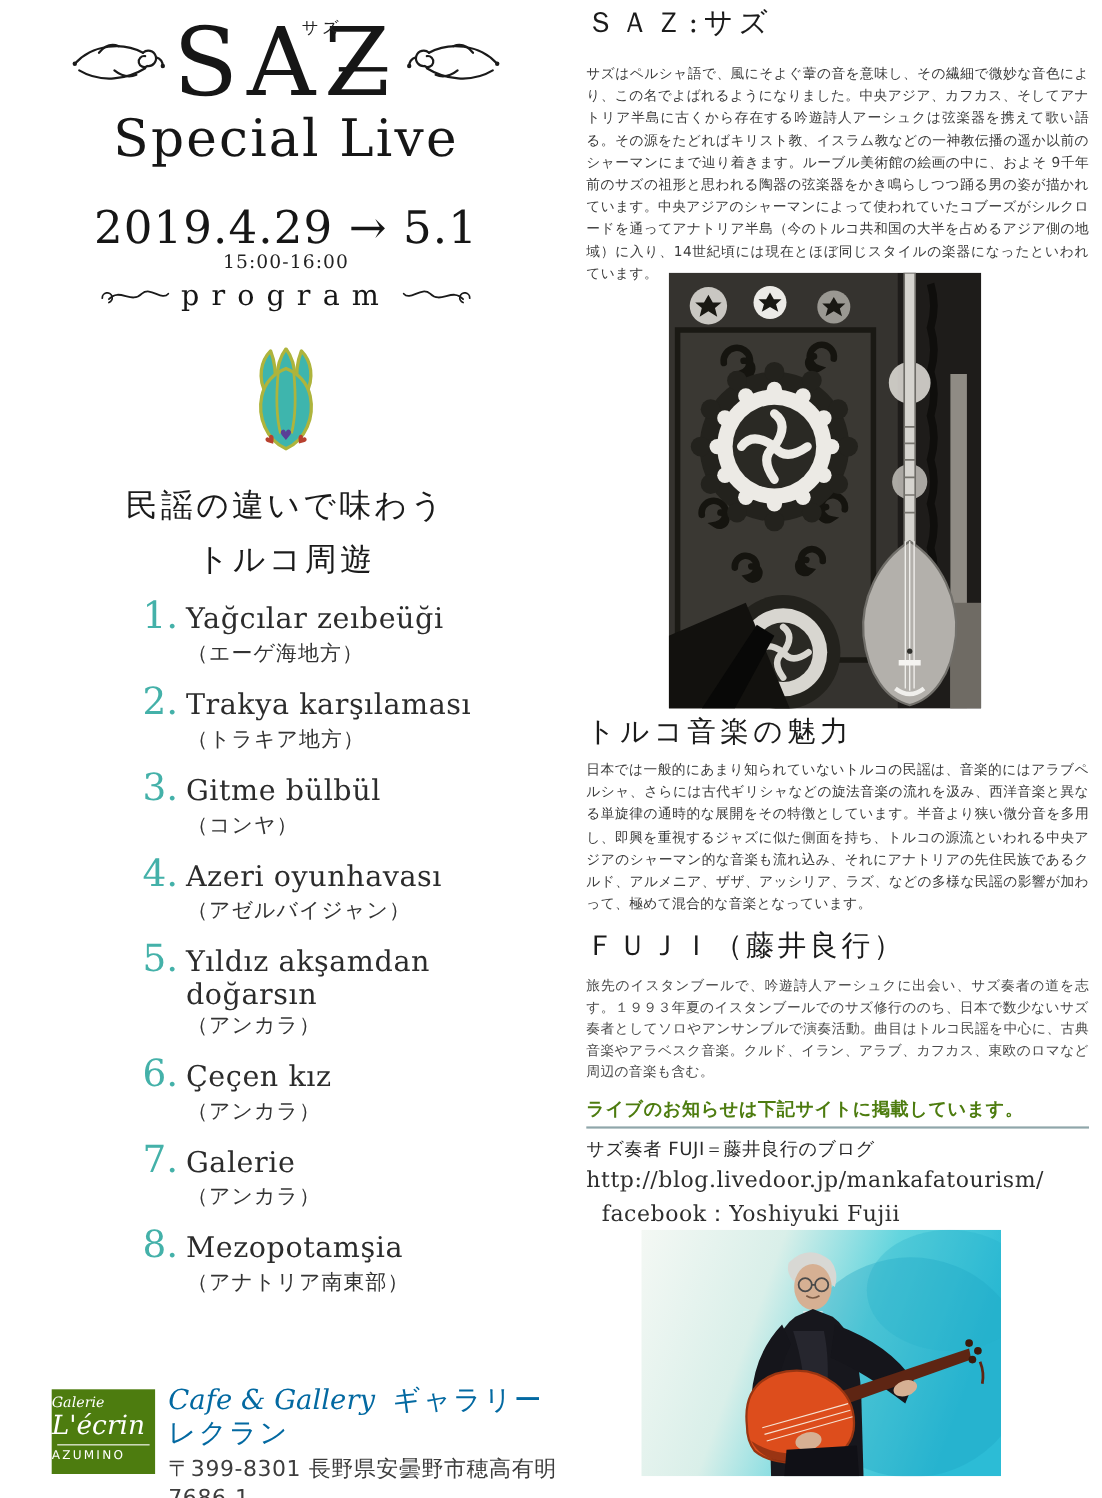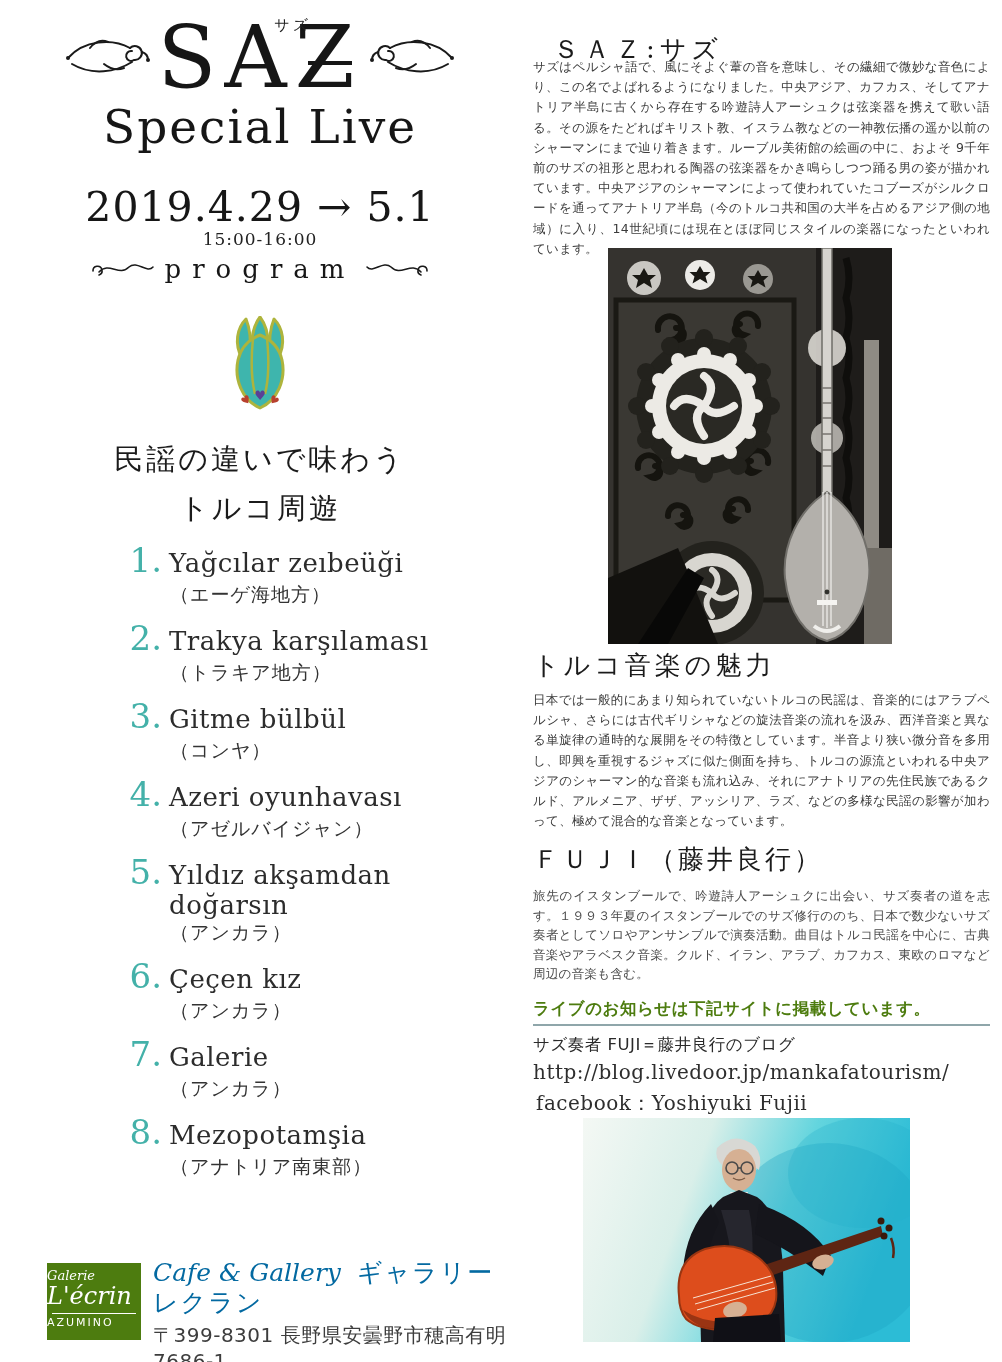--- a/index.html
+++ b/index.html
@@ -52,37 +52,37 @@
   .venue-text{margin-left:106px;}
   .vt-name{font-size:25px;color:#0369a1;line-height:30px;}
   .vt-name-en{font-style:italic;}
   .vt-name-jp{font-family:"DejaVu Sans", sans-serif;margin-left:8px;letter-spacing:2px;}
   .vt-addr{font-family:"DejaVu Sans", sans-serif;font-size:20px;color:#3d3d3d;
            letter-spacing:0.5px;line-height:26px;margin-top:4px;}
 
   
   .right-col{position:absolute;left:533px;top:0;width:457px;height:1362px;}
   .r-h{font-size:26px;letter-spacing:5px;color:#1b1b1b;}
-  .r-h1{position:absolute;top:32px;left:0;margin-left:20px;}
+  .r-h1{position:absolute;top:3px;left:0;}
   .r-h2{position:absolute;top:648px;left:0;letter-spacing:4px;}
   .r-h3{position:absolute;top:842px;left:0;letter-spacing:3px;}
   .r-p{position:absolute;left:0;width:457px;text-align:justify;
        font-family:"DejaVu Sans", sans-serif;font-size:12.5px;line-height:20.2px;
        letter-spacing:0.3px;color:#3b3b3b;}
   .r-p1{top:57px;}
   .r-p2{top:690px;}
   .r-p3{top:886px;font-family:"DejaVu Serif", serif;color:#4a4a4a;line-height:19.6px;}
   .notice{position:absolute;top:998px;left:0;font-family:"DejaVu Sans", sans-serif;
           font-weight:bold;font-size:16.5px;color:#4d7c0f;letter-spacing:0.5px;}
   .rule{position:absolute;top:1024px;left:0;width:457px;border-top:2px solid #8fa6aa;}
   .blog-label{position:absolute;top:1034px;left:0;font-family:"DejaVu Sans", sans-serif;
               font-size:16.5px;color:#2a2a2a;letter-spacing:0.5px;}
   .blog-url{position:absolute;top:1060px;left:0;font-size:20px;color:#2e2e2e;letter-spacing:0.5px;
             text-decoration:none;}
-  .fb-line{position:absolute;top:1090px;left:3px;font-size:20px;color:#2e2e2e;letter-spacing:0.5px;}
+  .fb-line{position:absolute;top:1090px;left:14px;font-size:20px;color:#2e2e2e;letter-spacing:0.5px;}
 
   .saz-photo{position:absolute;top:248px;left:75px;width:284px;height:396px;}
   .fuji-photo{position:absolute;top:1118px;left:50px;width:327px;height:224px;}
   .saz-photo svg,.fuji-photo svg{display:block;}
 </style>
 </head>
 <body>
 
 <div class="page">
 

